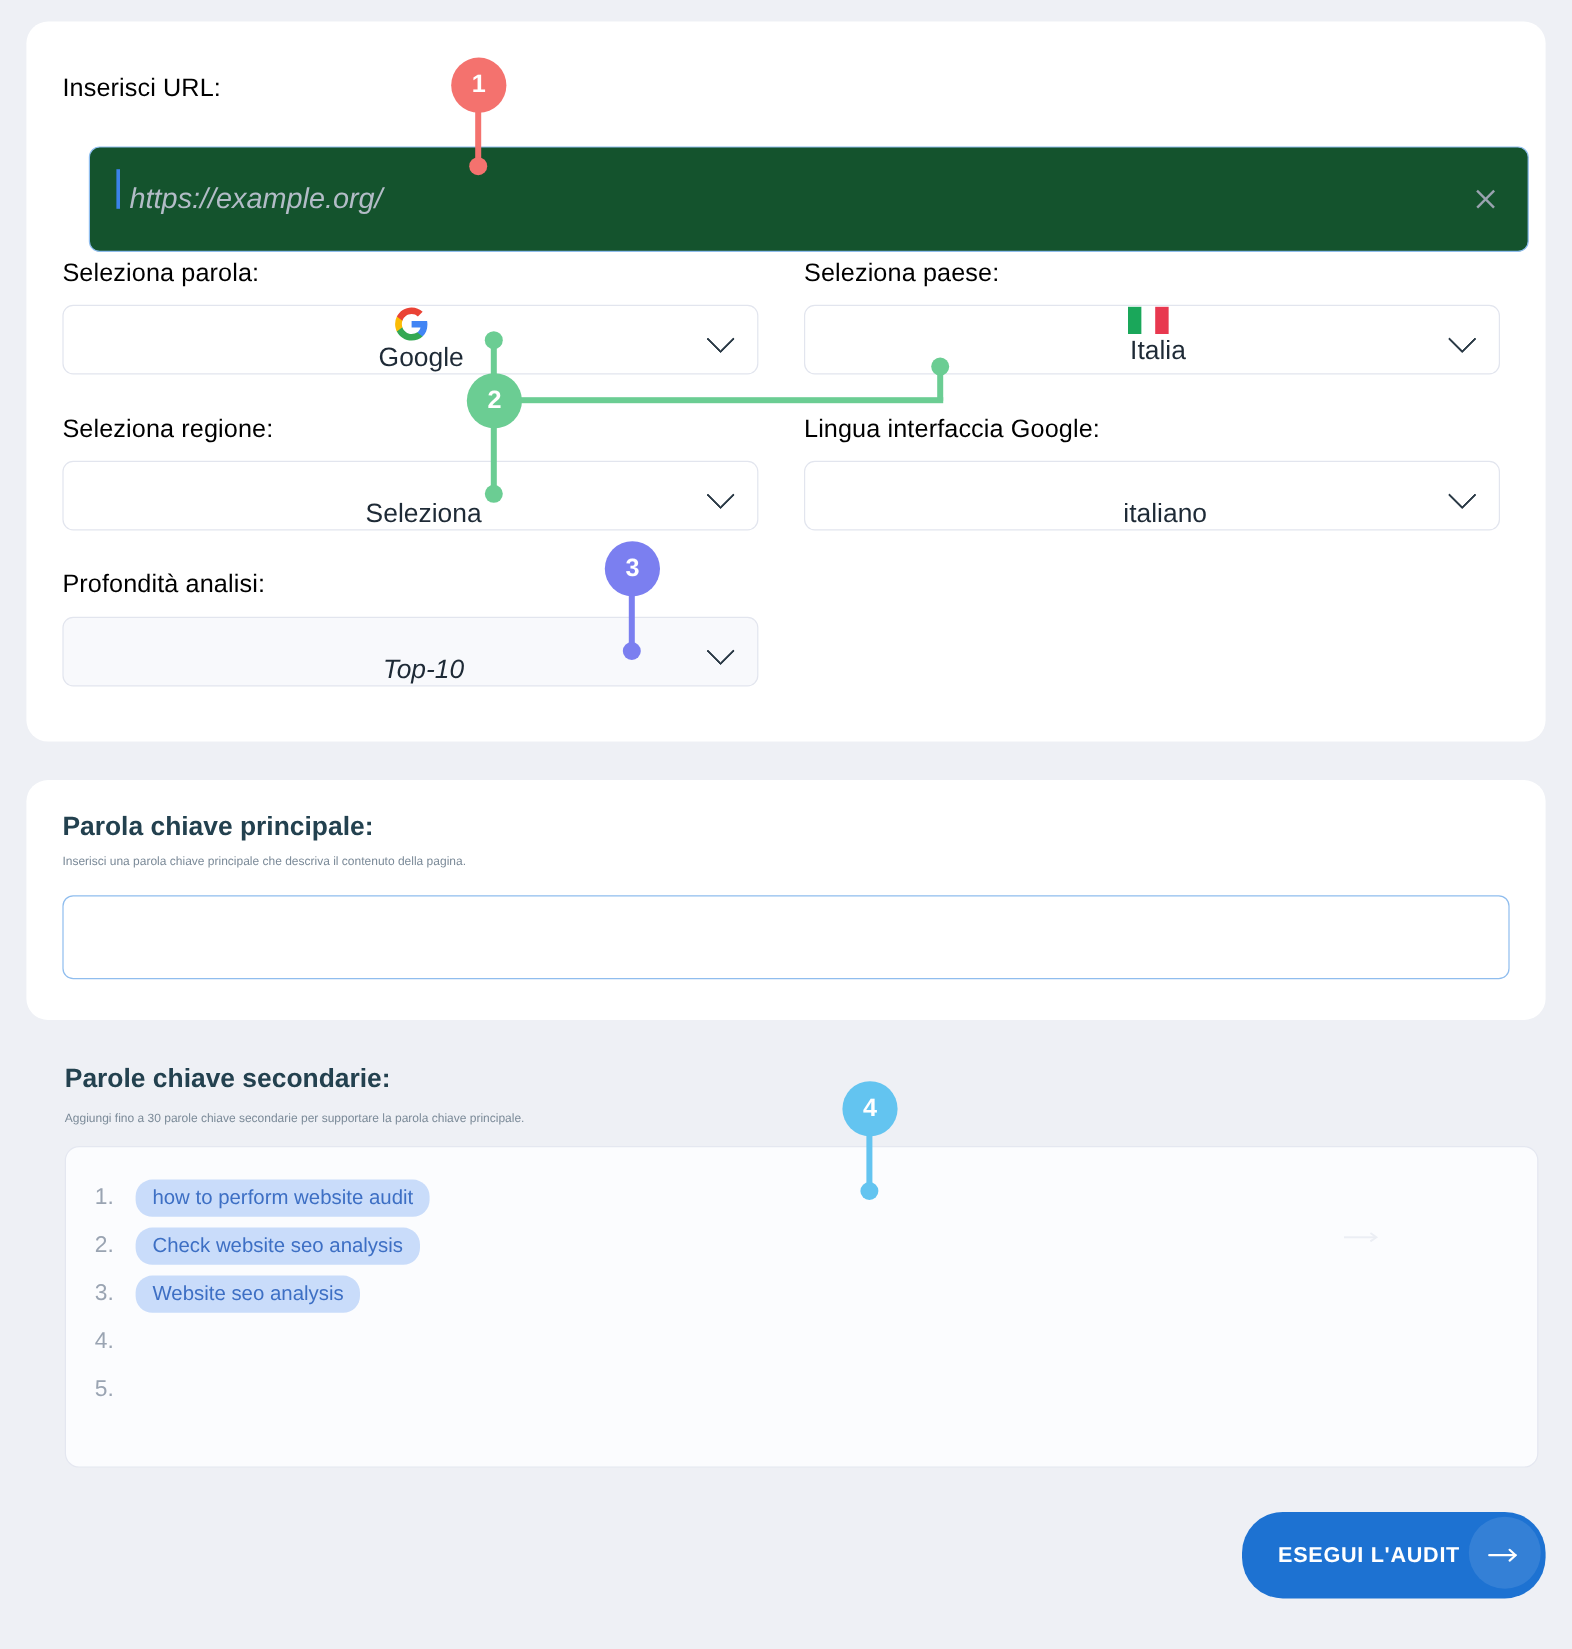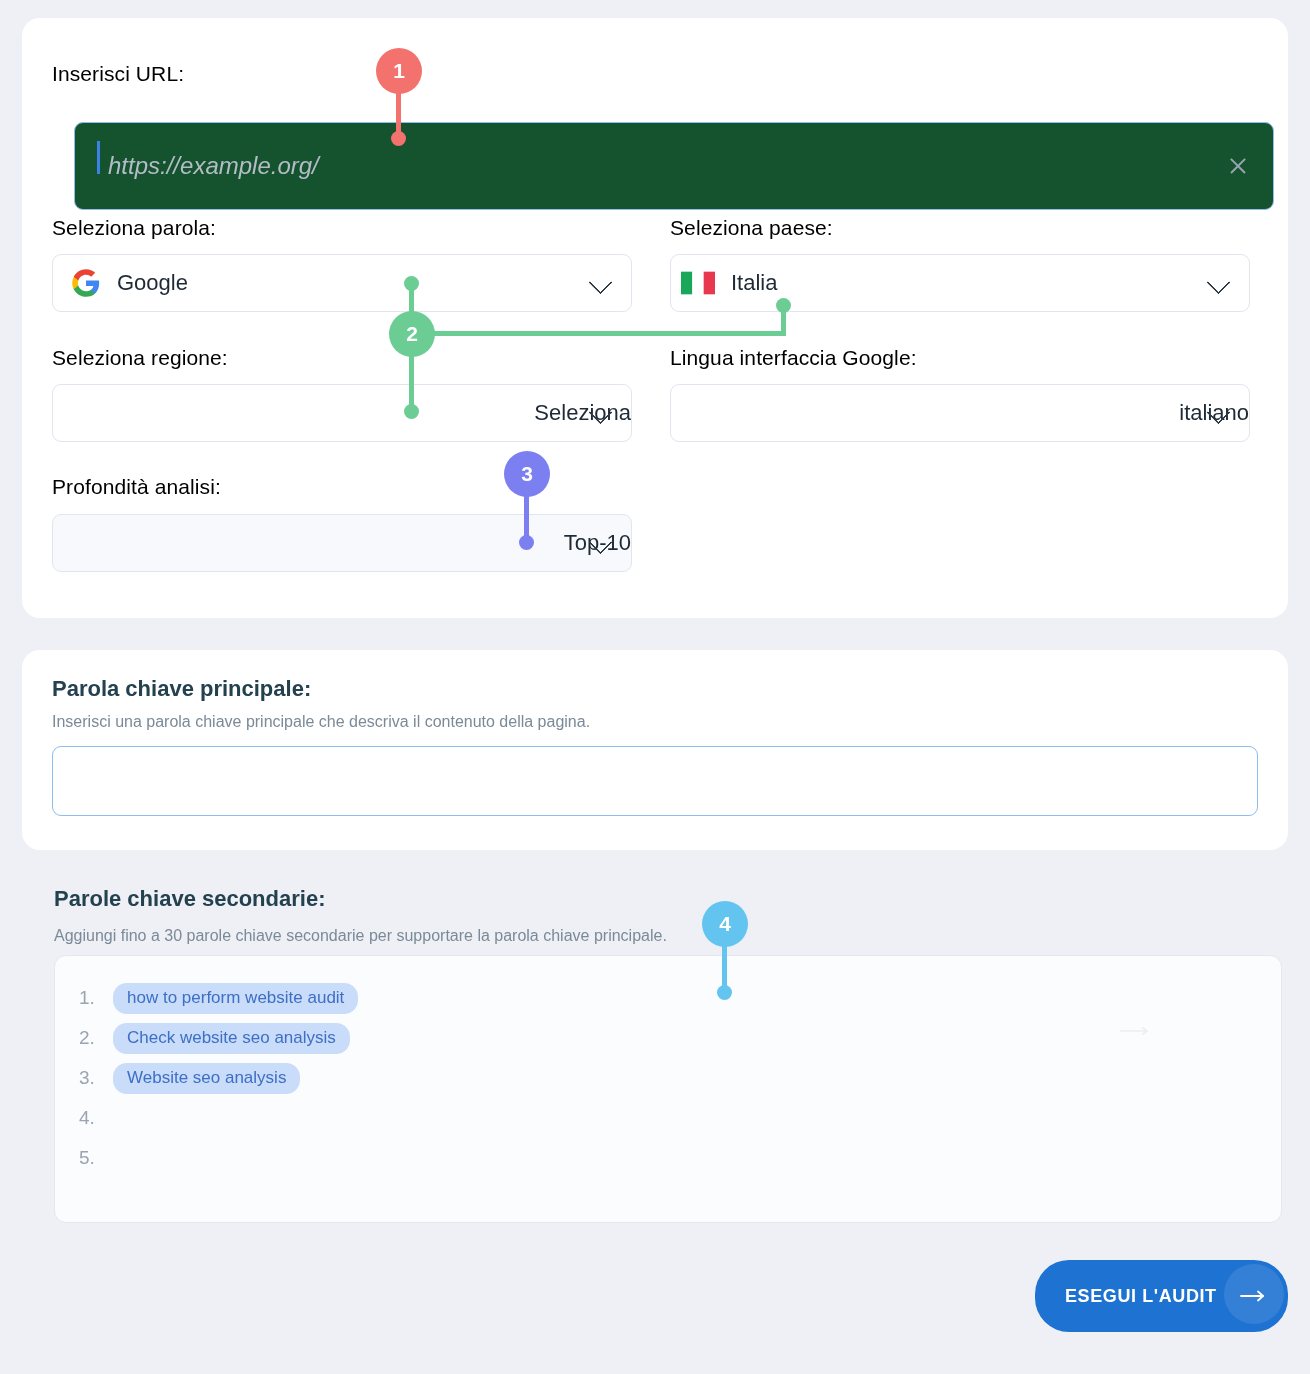--- a/index.html
+++ b/index.html
@@ -40,21 +40,21 @@
   }
   .section-title {
     position: absolute;
     font-size: 22px;
     color: #23414f;
     font-weight: 700;
     white-space: nowrap;
   }
   .section-hint {
     position: absolute;
-    font-size: 16px;
+    font-size: 10px;
     color: #7b8a98;
     white-space: nowrap;
   }
 
   
   .url-box {
     position: absolute;
     left: 52px; top: 104px;
     width: 1200px; height: 88px;
     box-sizing: border-box;
@@ -98,20 +98,21 @@
   .select {
     position: absolute;
     box-sizing: border-box;
     height: 58px;
     background: #ffffff;
     border: 1.5px solid #e2e5ee;
     border-radius: 9px;
     display: flex;
     align-items: center;
     cursor: pointer;
+    flex-direction: column;
   }
   .select.shaded { background: #f8f9fc; }
   .select .sel-text {
     font-size: 22px;
     color: #1e2a36;
     white-space: nowrap;
   }
   .select .chev {
     position: absolute;
     right: 22px; top: 50%;
@@ -279,21 +280,21 @@
 
     <div class="field-label" style="left:648px; top:328px;">Lingua interfaccia Google:</div>
 
     <div class="select pad-left-text" style="left:648px; top:366px; width:580px;">
       <span class="sel-text">italiano</span>
       <span class="chev"></span>
     </div>
 
     <div class="field-label" style="left:30px; top:457px;text-align:right;">Profondità analisi:</div>
 
-    <div class="select pad-left-text shaded" style="left:30px; top:496px; width:580px;">
+    <div class="select pad-left-text shaded" style="left:30px; top:496px; width:580px;font-style:italic;">
       <span class="sel-text">Top-10</span>
       <span class="chev"></span>
     </div>
   </div>
 
   <div class="card" id="card-primary">
     <div class="section-title" style="left:30px; top:26px;">Parola chiave principale:</div>
     <div class="section-hint" style="left:30px; top:63px;">Inserisci una parola chiave principale che descriva il contenuto della pagina.</div>
   </div>
   <div class="textarea-box"></div>

